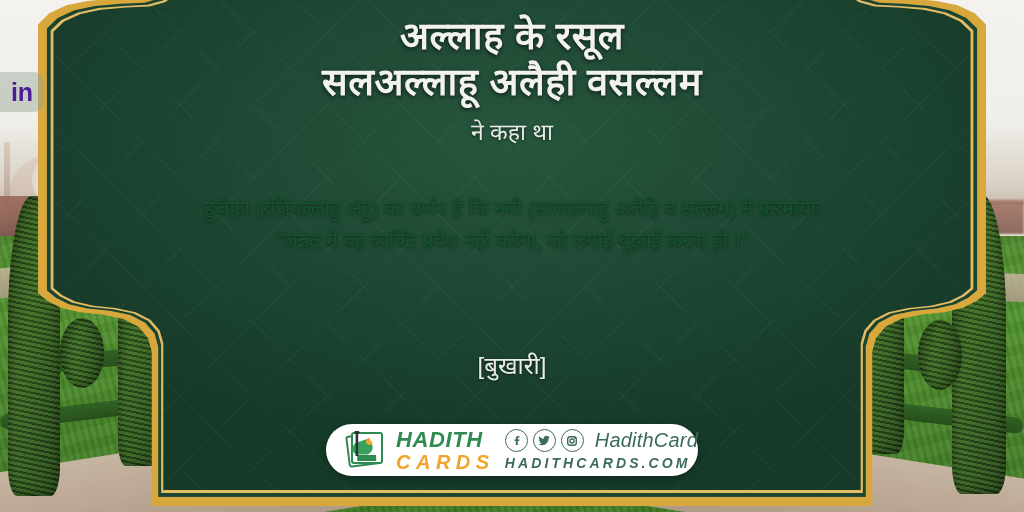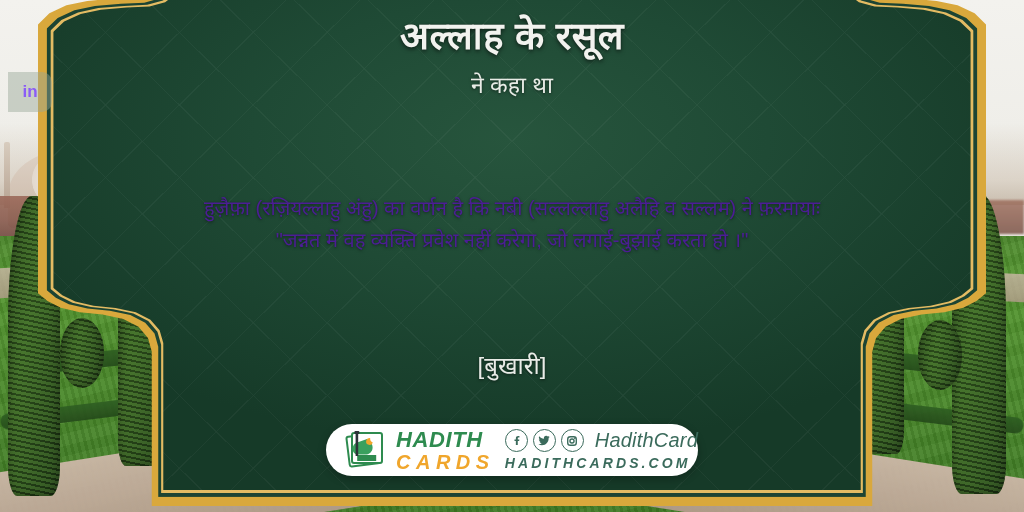--- a/index.html
+++ b/index.html
@@ -132,21 +132,21 @@
   }
   .t-line1{font-size:38px;}
   .t-line2{font-size:38px;margin-top:6px;}
   .t-sub{
     margin-top:12px;font-size:23px;color:#e8ece6;
     text-shadow:0 1px 3px rgba(0,0,0,.5);
   }
   .body-block{
     position:absolute;left:50%;transform:translateX(-50%);
     top:192px;width:650px;text-align:center;
-    color:#4c1d95;font-size:20px;line-height:1.62;
+    color:#14532d;font-size:20px;line-height:1.62;
     text-shadow:0 1px 3px rgba(0,0,0,.5);
   }
   .source{
     position:absolute;left:0;right:0;top:348px;text-align:center;
     color:#e9ece7;font-size:24px;
     text-shadow:0 1px 3px rgba(0,0,0,.5);
   }
 
   
   .footer{
@@ -168,25 +168,25 @@
     width:21px;height:21px;border-radius:50%;
     border:1.6px solid #3b6b5c;margin-right:5px;
     display:flex;align-items:center;justify-content:center;
     color:#3b6b5c;font-size:13px;font-weight:bold;flex:none;
   }
   .brandname{font-size:20px;color:#3b6b5c;margin-left:6px;letter-spacing:.2px;}
   .site{font-size:14px;color:#3b6b5c;letter-spacing:3.1px;font-weight:bold;margin-top:3px;}
 
   
   .li-badge{
-    position:absolute;left:8px;top:72px;width:44px;height:40px;
+    position:absolute;left:0;top:72px;width:44px;height:40px;
     background:rgba(150,166,150,.45);
     border-radius:0 10px 10px 0;
     display:flex;align-items:center;justify-content:center;
-    color:#8b5cf6;font-size:17px;font-weight:bold;z-index:10;
+    color:#4c1d95;font-size:25px;font-weight:bold;z-index:10;
   }
 </style>
 </head>
 <body>
 
 <div id="card">
 
   <div class="bg">
     <div class="sky"></div>
     <div class="haze"></div>
@@ -232,20 +232,21 @@
       <div class="arch-shape arch-green-2">
         <div class="arch-pattern"></div>
       </div>
     </div>
   </div>
 
   <div class="content">
 
     <div class="title-block">
       <div class="t-line1">अल्लाह के रसूल</div>
+      <div class="t-line2">सलअल्लाहू अलैही वसल्लम</div>
       <div class="t-sub">ने कहा था</div>
     </div>
 
     <div class="body-block">हुज़ैफ़ा (रज़ियल्लाहु अंहु) का वर्णन है कि नबी (सल्लल्लाहु अलैहि व सल्लम) ने फ़रमायाः "जन्नत में वह व्यक्ति प्रवेश नहीं करेगा, जो लगाई-बुझाई करता हो ।"</div>
 
     <div class="source">[बुखारी]</div>
   </div>
 
   <div class="footer">
 

